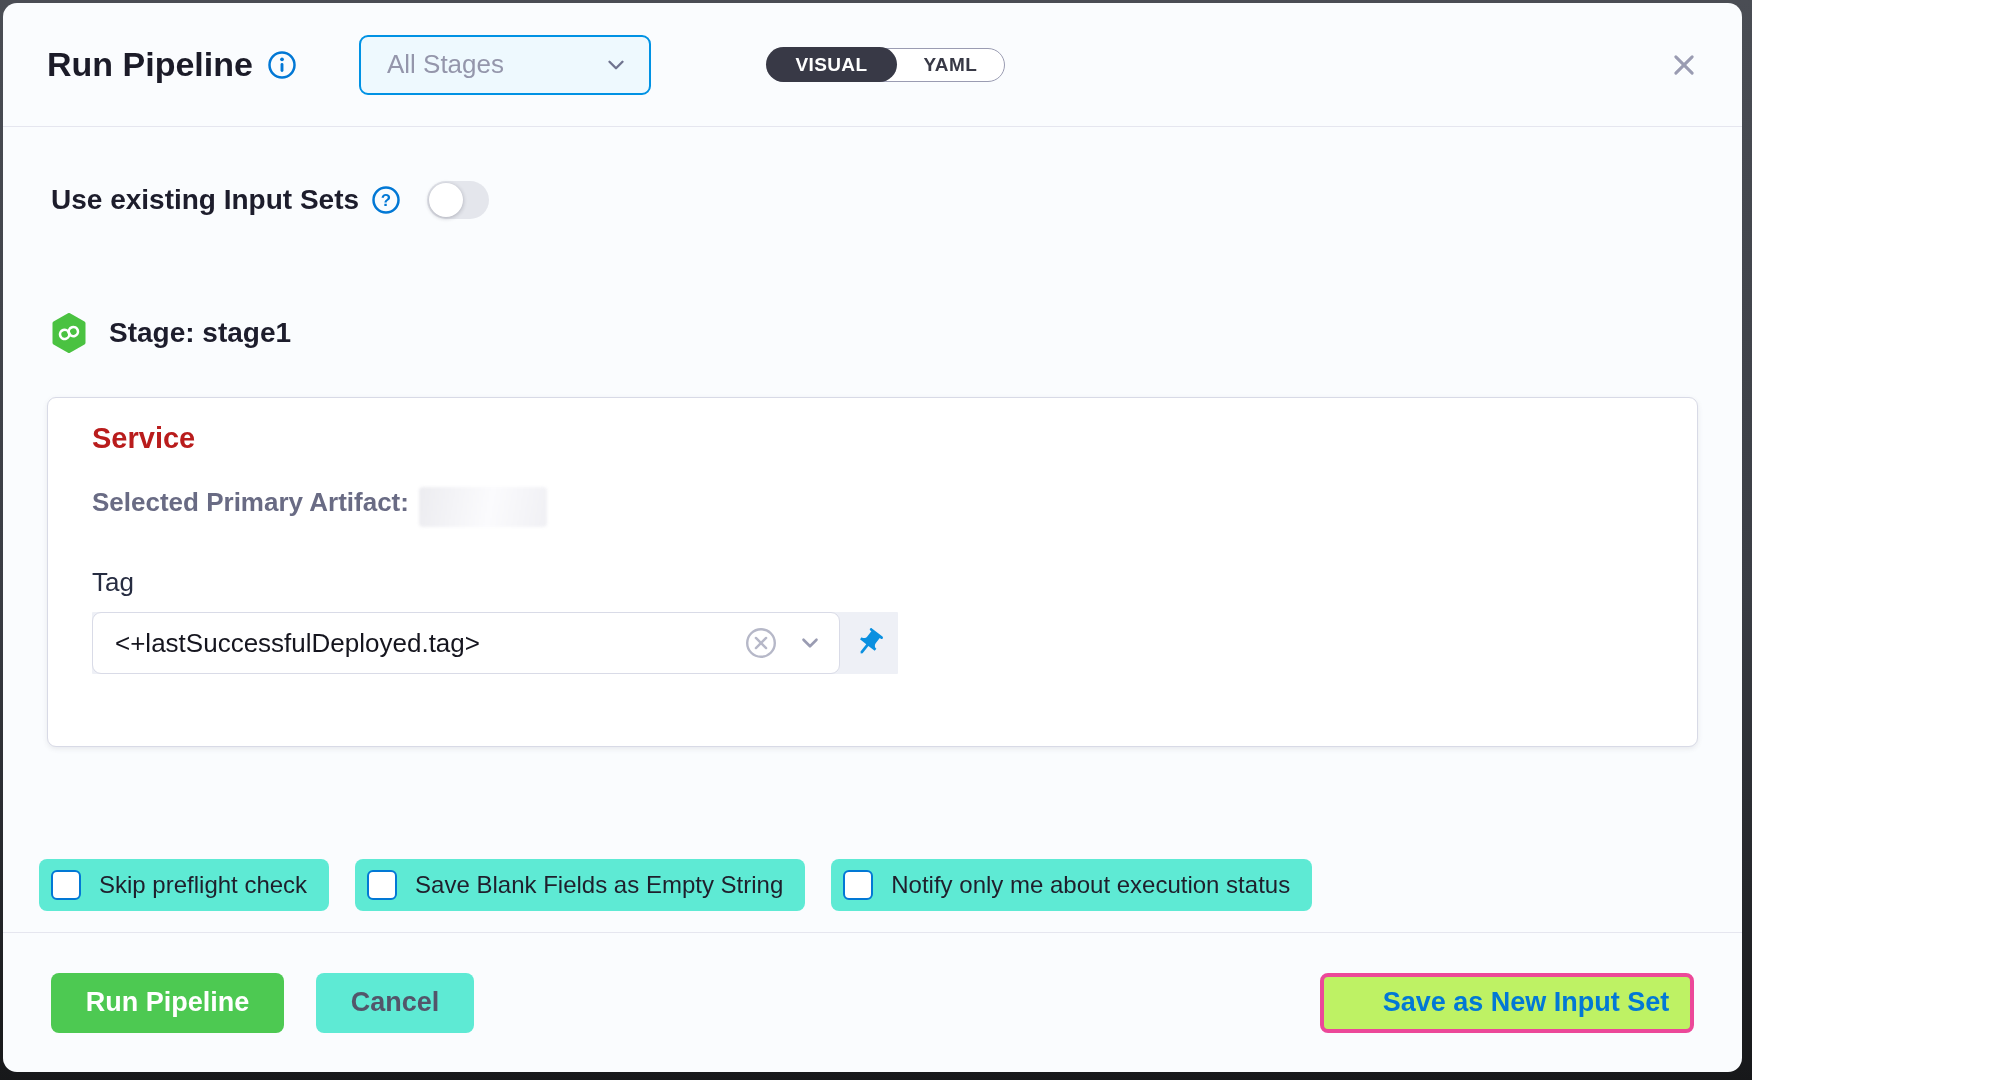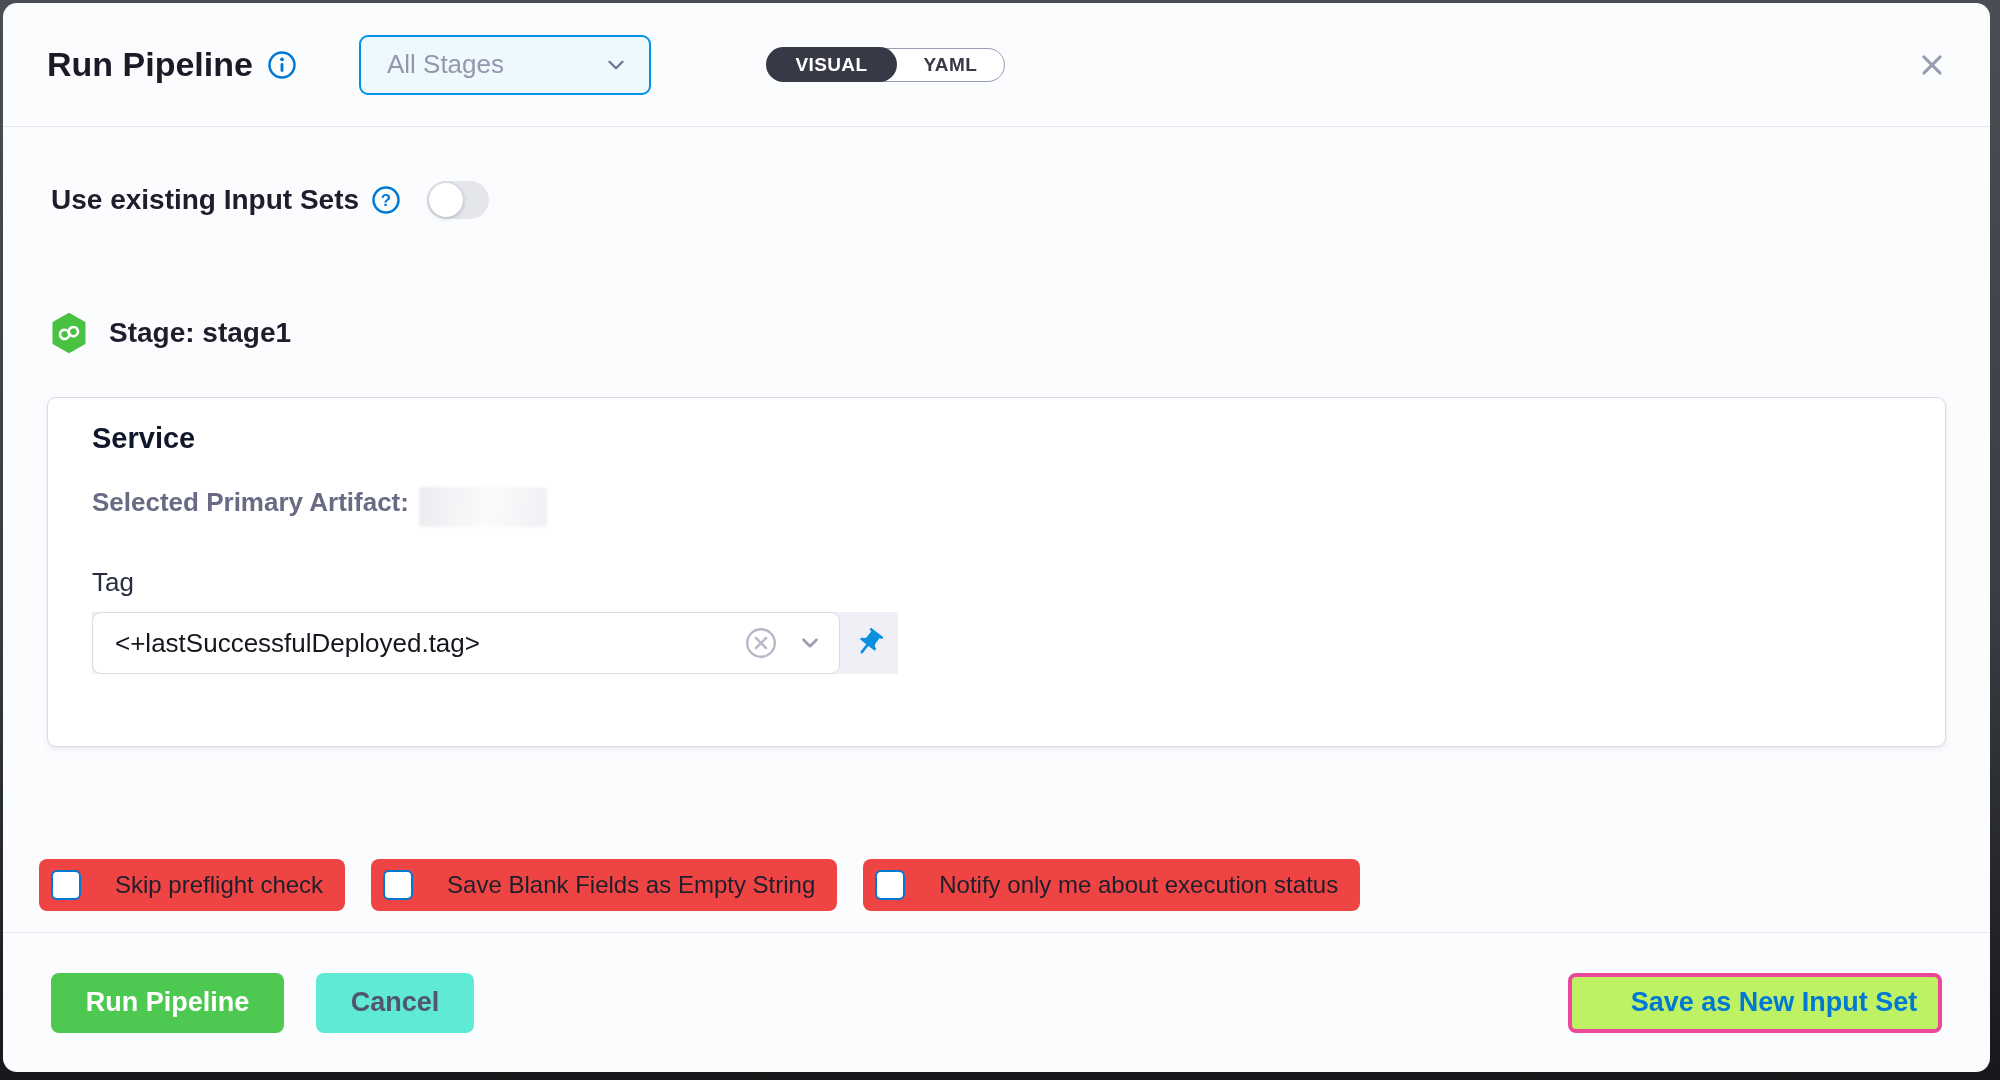--- a/index.html
+++ b/index.html
@@ -1,18 +1,18 @@
 <!DOCTYPE html>
 <html><head>
 <meta charset="utf-8">
 <style>
   * { margin:0; padding:0; box-sizing:border-box; }
   html,body { width:2000px; height:1080px; font-family:"Liberation Sans", sans-serif; }
   .backdrop {
-    position:relative; width:2000px; height:1080px;
+    position:relative; width:1752px; height:1080px;
     background:linear-gradient(180deg,#4a4d54 0%,#3a3d44 55%,#17181a 100%);
     overflow:hidden;
   }
   .modal {
     position:absolute; left:3px; top:3px; right:10px; bottom:8px;
     background:#fafcfe; border-radius:14px;
     display:flex; flex-direction:column; overflow:hidden;
   }
   
   .modal-header {
@@ -54,21 +54,21 @@
     background:#ffffff; box-shadow:0 1px 4px rgba(40,41,61,0.3);
   }
   .stage-row { display:flex; align-items:center; margin:94px 0 0 2px; }
   .stage-heading { margin-left:20px; font-size:28px; font-weight:600; color:#1d1d2c; }
   .card {
     margin-top:44px; height:350px; background:#ffffff;
     border:1px solid #d8dae6; border-radius:9px;
     box-shadow:0 2px 5px rgba(96,97,112,0.12);
     padding:24px 44px;
   }
-  .card-title { font-size:29px; font-weight:700; color:#0f172a; }
+  .card-title { font-size:29px; font-weight:700; color:#b91c1c; }
   .artifact-row { margin-top:32px; display:flex; align-items:flex-start; }
   .artifact-label { font-size:26px; font-weight:600; color:#696b84; }
   .artifact-redacted {
     width:128px; height:40px; margin-left:10px; border-radius:4px;
     background:linear-gradient(100deg,#ececf0 0%,#fbfbfd 55%,#f0f0f4 100%);
     filter:blur(1.5px);
   }
   .tag-label { margin-top:40px; font-size:26px; color:#262c41; }
   .tag-group {
     margin-top:14px; width:806px; height:62px;
@@ -80,22 +80,22 @@
   }
   .tag-input {
     flex:1; border:none; outline:none; background:transparent;
     font-family:"Liberation Sans", sans-serif; font-size:26px; color:#15151e;
   }
   .tag-clear { display:flex; cursor:pointer; }
   .tag-chevron { display:flex; margin-left:18px; cursor:pointer; }
   .pin-btn { flex:1; display:flex; align-items:center; justify-content:center; cursor:pointer; }
   .options-row { display:flex; margin:112px 0 0 -8px; gap:26px; }
   .option-pill {
-    height:52px; background:#ef4444; border-radius:8px;
-    display:flex; align-items:center; padding:0 22px 0 12px;gap:16px;
+    height:52px; background:#5eead4; border-radius:8px;
+    display:flex; align-items:center; padding:0 22px 0 12px;
   }
   .checkbox {
     width:30px; height:30px; border:2px solid #0278d5; border-radius:6px;
     background:#ffffff; cursor:pointer; flex:0 0 auto;
   }
   .option-label { margin-left:18px; font-size:24px; color:#1f1f2c; white-space:nowrap; }
   
   .modal-footer {
     flex:0 0 140px; border-top:1px solid #e5e6ef;
     display:flex; align-items:center; padding:0 48px;

